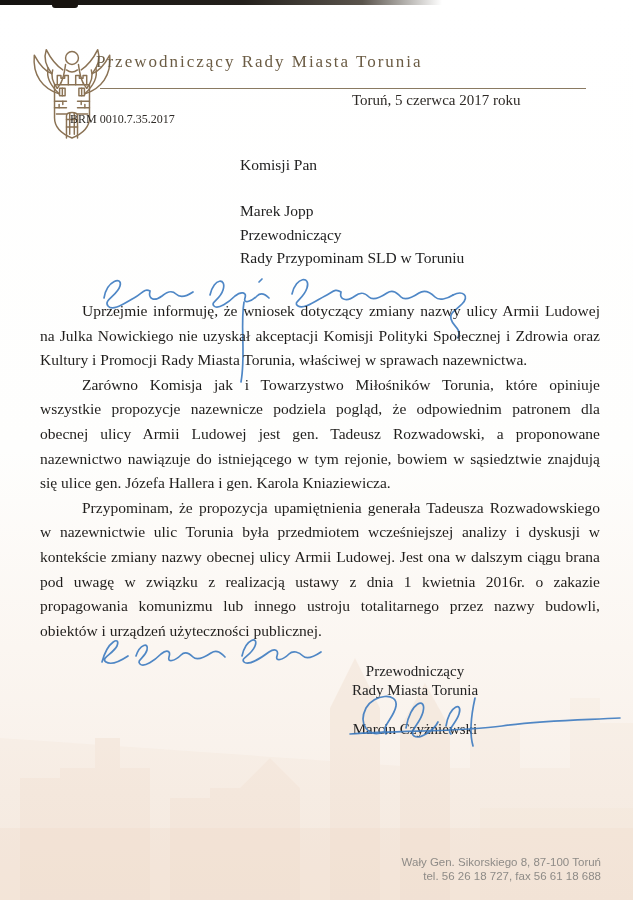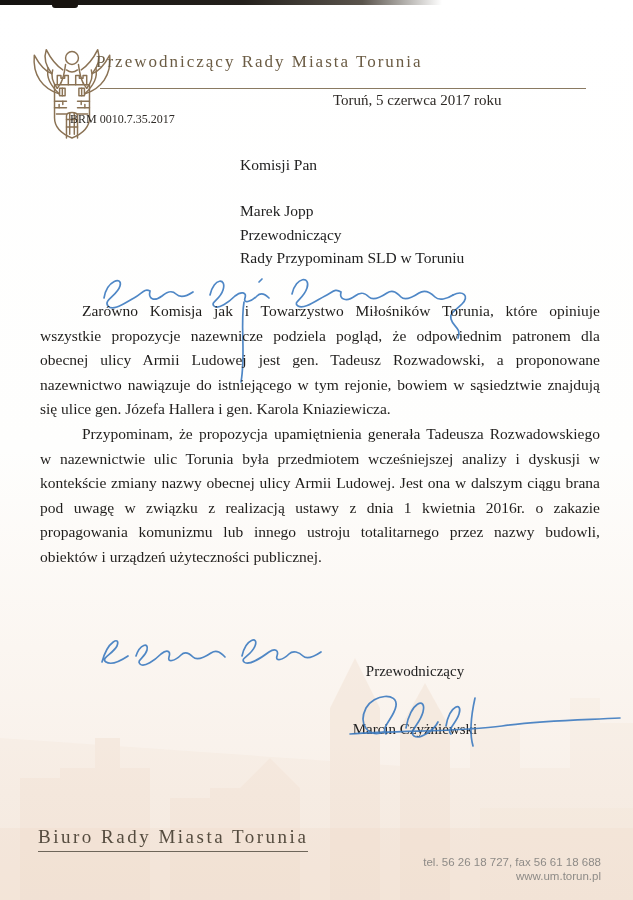--- a/index.html
+++ b/index.html
@@ -22,21 +22,21 @@
   }
   
   .watermark{position:absolute;left:0;top:618px;width:633px;height:282px;pointer-events:none;}
   
   .crest{position:absolute;left:26px;top:42px;width:92px;height:100px;}
   .header-title{
     position:absolute;left:96px;top:52px;width:520px;
     font-size:17px;letter-spacing:2px;color:#6b5c44;white-space:nowrap;
   }
   .header-rule{position:absolute;left:100px;top:88px;width:486px;height:0;border-top:1.6px solid #8a7a62;}
-  .date-line{position:absolute;left:333px;top:92px;font-size:15px;color:#2e2a26;}
+  .date-line{position:absolute;left:352px;top:92px;font-size:15px;color:#2e2a26;}
   .ref-number{position:absolute;left:70px;top:112px;font-size:12px;color:#2e2a26;}
   
   .recipient-salutation{position:absolute;left:240px;top:156px;font-size:15.5px;}
   .recipient-block{position:absolute;left:240px;top:199px;font-size:15.5px;line-height:23.5px;}
   
   .hw{stroke:#3d7bc0;stroke-width:1.7;fill:none;stroke-linecap:round;opacity:.9;}
   .hw-greeting{position:absolute;left:92px;top:268px;width:395px;height:122px;}
   .hw-closing{position:absolute;left:92px;top:622px;width:255px;height:58px;}
   .hw-signature{position:absolute;left:342px;top:688px;width:285px;height:62px;z-index:3;}
   
@@ -147,51 +147,52 @@
         <path d="M118,27 C122,9 135,10 131,22 C128,32 118,34 122,38 C126,42 137,34 143,28 C149,23 155,24 153,30 C151,36 159,34 165,28 C169,24 173,26 177,30"></path>
         <path d="M167,14 l3,-3"></path>
         <path d="M200,26 C204,8 219,8 215,20 C211,32 200,34 206,38 C212,42 225,32 233,28 C241,24 243,20 249,24 C247,32 255,34 263,28 C269,23 273,25 277,29 C281,33 289,29 295,25 C301,21 305,25 309,29 C313,33 321,29 327,25 C333,21 339,25 343,29 C347,33 355,31 361,27"></path>
         <path d="M361,27 C371,22 378,28 370,36 C364,42 357,45 359,51 C361,59 370,60 366,70"></path>
         <path d="M152,34 C148,58 154,86 149,114"></path>
       </g>
     </svg>
   </div>
 
   <div class="body-text">
+    <p>Uprzejmie informuję, że wniosek dotyczący zmiany nazwy ulicy Armii Ludowej na Julka Nowickiego nie uzyskał akceptacji Komisji Polityki Społecznej i Zdrowia oraz Kultury i Promocji Rady Miasta Torunia, właściwej w sprawach nazewnictwa.</p>
     <p>Zarówno Komisja jak i Towarzystwo Miłośników Torunia, które opiniuje wszystkie propozycje nazewnicze podziela pogląd, że odpowiednim patronem dla obecnej ulicy Armii Ludowej jest gen. Tadeusz Rozwadowski, a proponowane nazewnictwo nawiązuje do istniejącego w tym rejonie, bowiem w sąsiedztwie znajdują się ulice gen. Józefa Hallera i gen. Karola Kniaziewicza.</p>
     <p>Przypominam, że propozycja upamiętnienia generała Tadeusza Rozwadowskiego w nazewnictwie ulic Torunia była przedmiotem wcześniejszej analizy i dyskusji w kontekście zmiany nazwy obecnej ulicy Armii Ludowej. Jest ona w dalszym ciągu brana pod uwagę w związku z realizacją ustawy z dnia 1 kwietnia 2016r. o zakazie propagowania komunizmu lub innego ustroju totalitarnego przez nazwy budowli, obiektów i urządzeń użyteczności publicznej.</p>
   </div>
 
   <div class="hw-closing" role="img" aria-label="Z wyrazami szacunku">
     <svg viewBox="0 0 255 58" width="255" height="58">
       <g class="hw">
         <path d="M10,40 C16,18 29,14 25,24 C21,32 8,36 14,40 C20,44 30,38 36,34"></path>
         <path d="M44,34 C48,22 57,20 55,28 C53,36 44,38 48,42 C52,46 63,38 69,32 C75,27 79,29 77,35 C75,41 83,39 89,33 C93,29 97,31 101,35 C105,39 113,35 119,31 C125,27 129,31 133,35"></path>
         <path d="M150,34 C154,16 167,14 163,24 C159,34 148,36 152,40 C156,44 169,36 177,30 C183,26 187,28 185,34 C183,40 191,38 197,32 C201,28 207,30 211,34 C215,38 223,34 229,30"></path>
       </g>
     </svg>
   </div>
 
   <div class="sig-title">
     <div>Przewodniczący</div>
+    <div>Rady Miasta Torunia</div>
   </div>
 
   <div class="hw-signature" role="img" aria-label="Marcin Czyżniewski">
     <svg viewBox="0 0 285 62" width="285" height="62">
       <g class="hw" stroke-width="1.9">
         <path d="M42,44 C26,50 16,36 24,20 C32,6 56,4 54,18 C52,30 38,40 44,46"></path>
         <path d="M64,40 C68,14 85,8 81,24 C78,36 66,44 72,48 C78,52 92,42 96,34"></path>
         <path d="M104,38 C108,16 121,14 117,26 C114,36 104,42 109,46"></path>
         <path d="M133,10 C129,28 127,44 131,58"></path>
         <path d="M8,46 C60,42 120,44 160,38 C200,32 240,32 278,30"></path>
       </g>
     </svg>
   </div>
 
   <div class="sig-name">Marcin Czyżniewski</div>
 
-  <div class="footer-office">Biuro Rady Miasta Torunia</div>
   <div class="footer-address">
+    <div>Wały Gen. Sikorskiego 8, 87-100 Toruń</div>
     <div>tel. 56 26 18 727, fax  56 61 18 688</div>
-    <div>www.um.torun.pl</div>
   </div>
 
 </div>
 
 </body></html>

